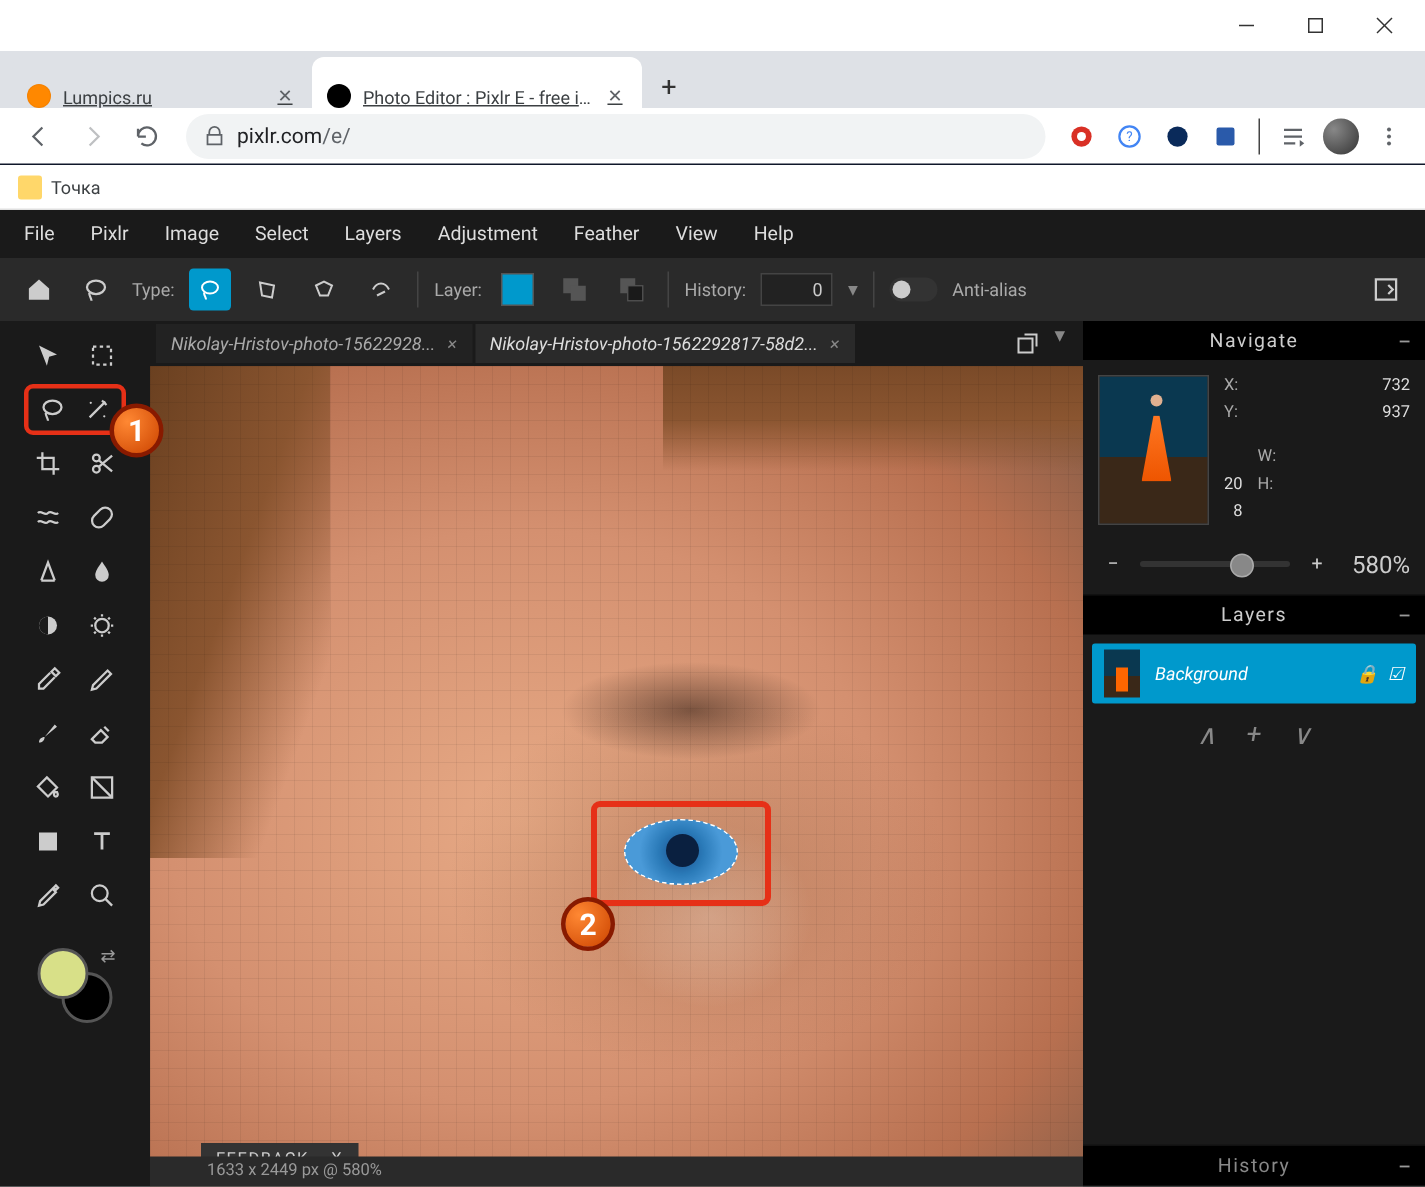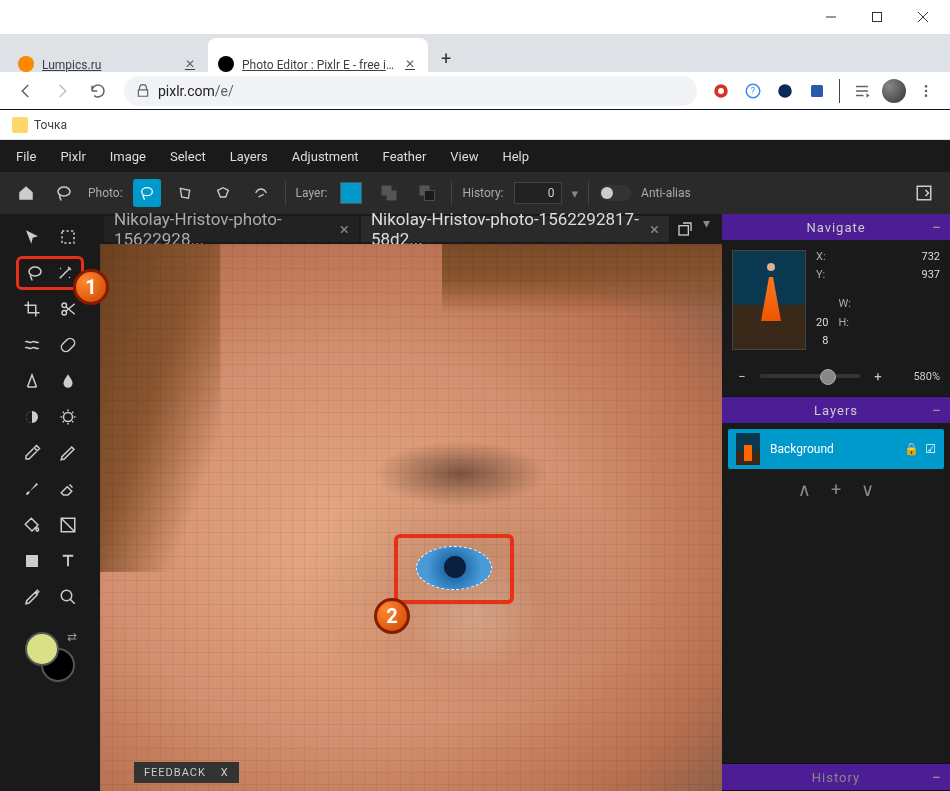--- a/index.html
+++ b/index.html
@@ -64,21 +64,21 @@
 
 .callout { position: absolute; width: 36px; height: 36px; background: radial-gradient(circle at 30% 30%, #ff8833, #cc4400); border: 3px solid #881a00; border-radius: 50%; display: flex; align-items: center; justify-content: center; color: #fff; font-size: 20px; font-weight: bold; z-index: 50; }
 
 .color-swatches { margin-top: 20px; position: relative; width: 50px; height: 50px; }
 .swatch-fg { width: 34px; height: 34px; background: #d8e088; border: 2px solid #555; border-radius: 50%; position: absolute; top: 0; left: 0; z-index: 2; }
 .swatch-bg { width: 34px; height: 34px; background: #000; border: 2px solid #555; border-radius: 50%; position: absolute; bottom: 0; right: 0; }
 .swap-icon { position: absolute; top: -2px; right: -2px; color: #999; font-size: 12px; }
 
 .canvas-area { flex: 1; background: #2a2a2a; display: flex; flex-direction: column; position: relative; }
 .doc-tabs { height: 30px; background: #1a1a1a; display: flex; align-items: center; padding: 0 4px; gap: 2px; }
-.doc-tab { height: 26px; display: flex; align-items: center; padding: 0 10px; color: #aaa; font-size: 17px; background: #222; }
+.doc-tab { height: 26px; display: flex; align-items: center; padding: 0 10px; color: #aaa; font-size: 12px; background: #222; font-style: italic; }
 .doc-tab.active { background: #2a2a2a; color: #ddd; }
 .doc-tab-close { margin-left: 8px; color: #888; }
 .doc-actions { margin-left: auto; display: flex; gap: 4px; padding-right: 8px; }
 
 .canvas { flex: 1; position: relative; overflow: hidden; }
 .face-image { position: absolute; inset: 0; }
 
 .face-bg { position: absolute; inset: 0;
   background:
     radial-gradient(ellipse 240px 180px at 59% 63%, rgba(150,100,70,0.38), transparent 70%),
@@ -93,38 +93,38 @@
 
 .eye-box { position: absolute; left: 294px; top: 290px; width: 120px; height: 70px; border: 4px solid #e63017; border-radius: 6px; }
 .eye-iris { position: absolute; left: 316px; top: 302px; width: 76px; height: 44px; background: radial-gradient(circle at 50% 50%, #1a4a8a, #2a7ab8 35%, #4a9ad8 65%); border-radius: 50%; border: 1px dashed #fff; }
 .eye-pupil { position: absolute; left: 344px; top: 312px; width: 22px; height: 22px; background: #0a2040; border-radius: 50%; }
 
 .feedback-btn { position: absolute; bottom: 8px; left: 34px; background: #333; color: #ccc; padding: 4px 10px; font-size: 11px; letter-spacing: 1px; }
 .canvas-info { position: absolute; bottom: 0; left: 0; right: 0; height: 20px; background: #2a2a2a; color: #999; font-size: 11px; padding: 2px 8px; }
 
 .panels { width: 228px; background: #1a1a1a; display: flex; flex-direction: column; }
 .panel { border-bottom: 1px solid #111; }
-.panel-header { background: #4c1d95; height: 26px; display: flex; align-items: center; justify-content: center; color: #ccc; font-size: 13px; letter-spacing: 1px; position: relative; }
+.panel-header { background: #000000; height: 26px; display: flex; align-items: center; justify-content: center; color: #ccc; font-size: 13px; letter-spacing: 1px; position: relative; }
 .panel-collapse { position: absolute; right: 8px; color: #999; font-size: 16px; }
 .panel.history .panel-header { color: #888; }
 
 .nav-panel { padding: 10px; display: flex; gap: 10px; }
 .nav-thumb { width: 74px; height: 100px; background: linear-gradient(180deg, #0a3850 0%, #0a3850 55%, #3a2818 55%, #3a2818 100%); position: relative; border: 1px solid #444; }
 .nav-thumb::after { content: ''; position: absolute; left: 28px; bottom: 28px; width: 20px; height: 44px; background: linear-gradient(180deg, #ff7722, #ee5500); clip-path: polygon(40% 0, 60% 0, 100% 100%, 0 100%); }
 .nav-thumb::before { content: ''; position: absolute; left: 34px; top: 12px; width: 8px; height: 8px; background: #e0b090; border-radius: 50%; }
 .nav-stats { flex: 1; display: grid; grid-template-columns: auto 1fr; gap: 2px 10px; font-size: 11px; color: #aaa; }
 .nav-stats .v { text-align: right; color: #ddd; }
 
 .zoom-row { display: flex; align-items: center; padding: 6px 10px 10px; gap: 8px; }
 .zoom-btn { width: 20px; height: 20px; display: flex; align-items: center; justify-content: center; color: #ccc; }
 .zoom-slider { flex: 1; height: 4px; background: #333; position: relative; border-radius: 2px; }
 .zoom-slider::after { content: ''; position: absolute; right: 24px; top: -5px; width: 14px; height: 14px; background: #888; border: 1px solid #aaa; border-radius: 50%; }
-.zoom-val { width: 44px; text-align: right; font-size: 11px; color: #ccc; }
-
-.layers-body { padding: 6px; }
+.zoom-val { width: 44px; text-align: right; font-size: 16px; color: #ccc; }
+
+.layers-body { padding: 6px; font-style: italic; }
 .layer-row { background: #0099cc; display: flex; align-items: center; padding: 4px 8px; border-radius: 2px; color: #fff; font-size: 12px; }
 .layer-thumb { width: 24px; height: 32px; background: linear-gradient(180deg, #0a3850 55%, #3a2818 55%); margin-right: 10px; position: relative; }
 .layer-thumb::after { content:''; position:absolute; left: 8px; bottom: 4px; width:8px; height: 16px; background: #ff6600; }
 .layer-icons { margin-left: auto; display: flex; gap: 6px; font-size: 12px; }
 .layer-actions { display: flex; justify-content: center; gap: 20px; padding: 10px 0; color: #888; font-size: 18px; }
 
 .mode-swatch { width: 22px; height: 22px; border: 1px solid #555; }
 .mode-swatch.fill { background: #0099cc; }
 
 svg { display: block; }
@@ -255,21 +255,21 @@
         <svg width="18" height="18" viewBox="0 0 24 24">
           <path d="M3 11l9-8 9 8v10H3z" fill="currentColor"></path>
         </svg>
       </div>
     <div class="tb-btn">
         <svg width="18" height="18" viewBox="0 0 24 24">
           <ellipse cx="12" cy="10" rx="8" ry="6" fill="none" stroke="currentColor" stroke-width="2"></ellipse>
           <path d="M6 15c0 3 2 5 2 7" fill="none" stroke="currentColor" stroke-width="2"></path>
         </svg>
       </div>
-    <span class="tb-label">Photo:</span>
+    <span class="tb-label">Type:</span>
     <div class="tb-btn active">
         <svg width="16" height="16" viewBox="0 0 24 24">
           <ellipse cx="12" cy="10" rx="8" ry="6" fill="none" stroke="currentColor" stroke-width="2"></ellipse>
           <path d="M6 15c0 3 2 5 2 7" fill="none" stroke="currentColor" stroke-width="2"></path>
         </svg>
       </div>
     <div class="tb-btn">
         <svg width="16" height="16" viewBox="0 0 24 24">
           <path d="M5 5l14 3-2 12-10-2z" fill="none" stroke="currentColor" stroke-width="2"></path>
         </svg>
@@ -482,20 +482,23 @@
           <div class="pixel-overlay"></div>
         </div>
         <div class="eye-iris"></div>
         <div class="eye-pupil"></div>
         <div class="eye-box"></div>
         <div class="callout" style="left:274px; top:354px;">2</div>
         <div class="feedback-btn">
           <span>FEEDBACK</span>
           &nbsp;&nbsp;
           <span>X</span>
+        </div>
+        <div class="canvas-info">
+          <span style="margin-left:30px">1633 x 2449 px @ 580%</span>
         </div>
       </div>
     </div>
 
     <div class="panels">
       <div class="panel">
         <div class="panel-header">
           <span>Navigate</span>
           <span class="panel-collapse">−</span>
         </div>

